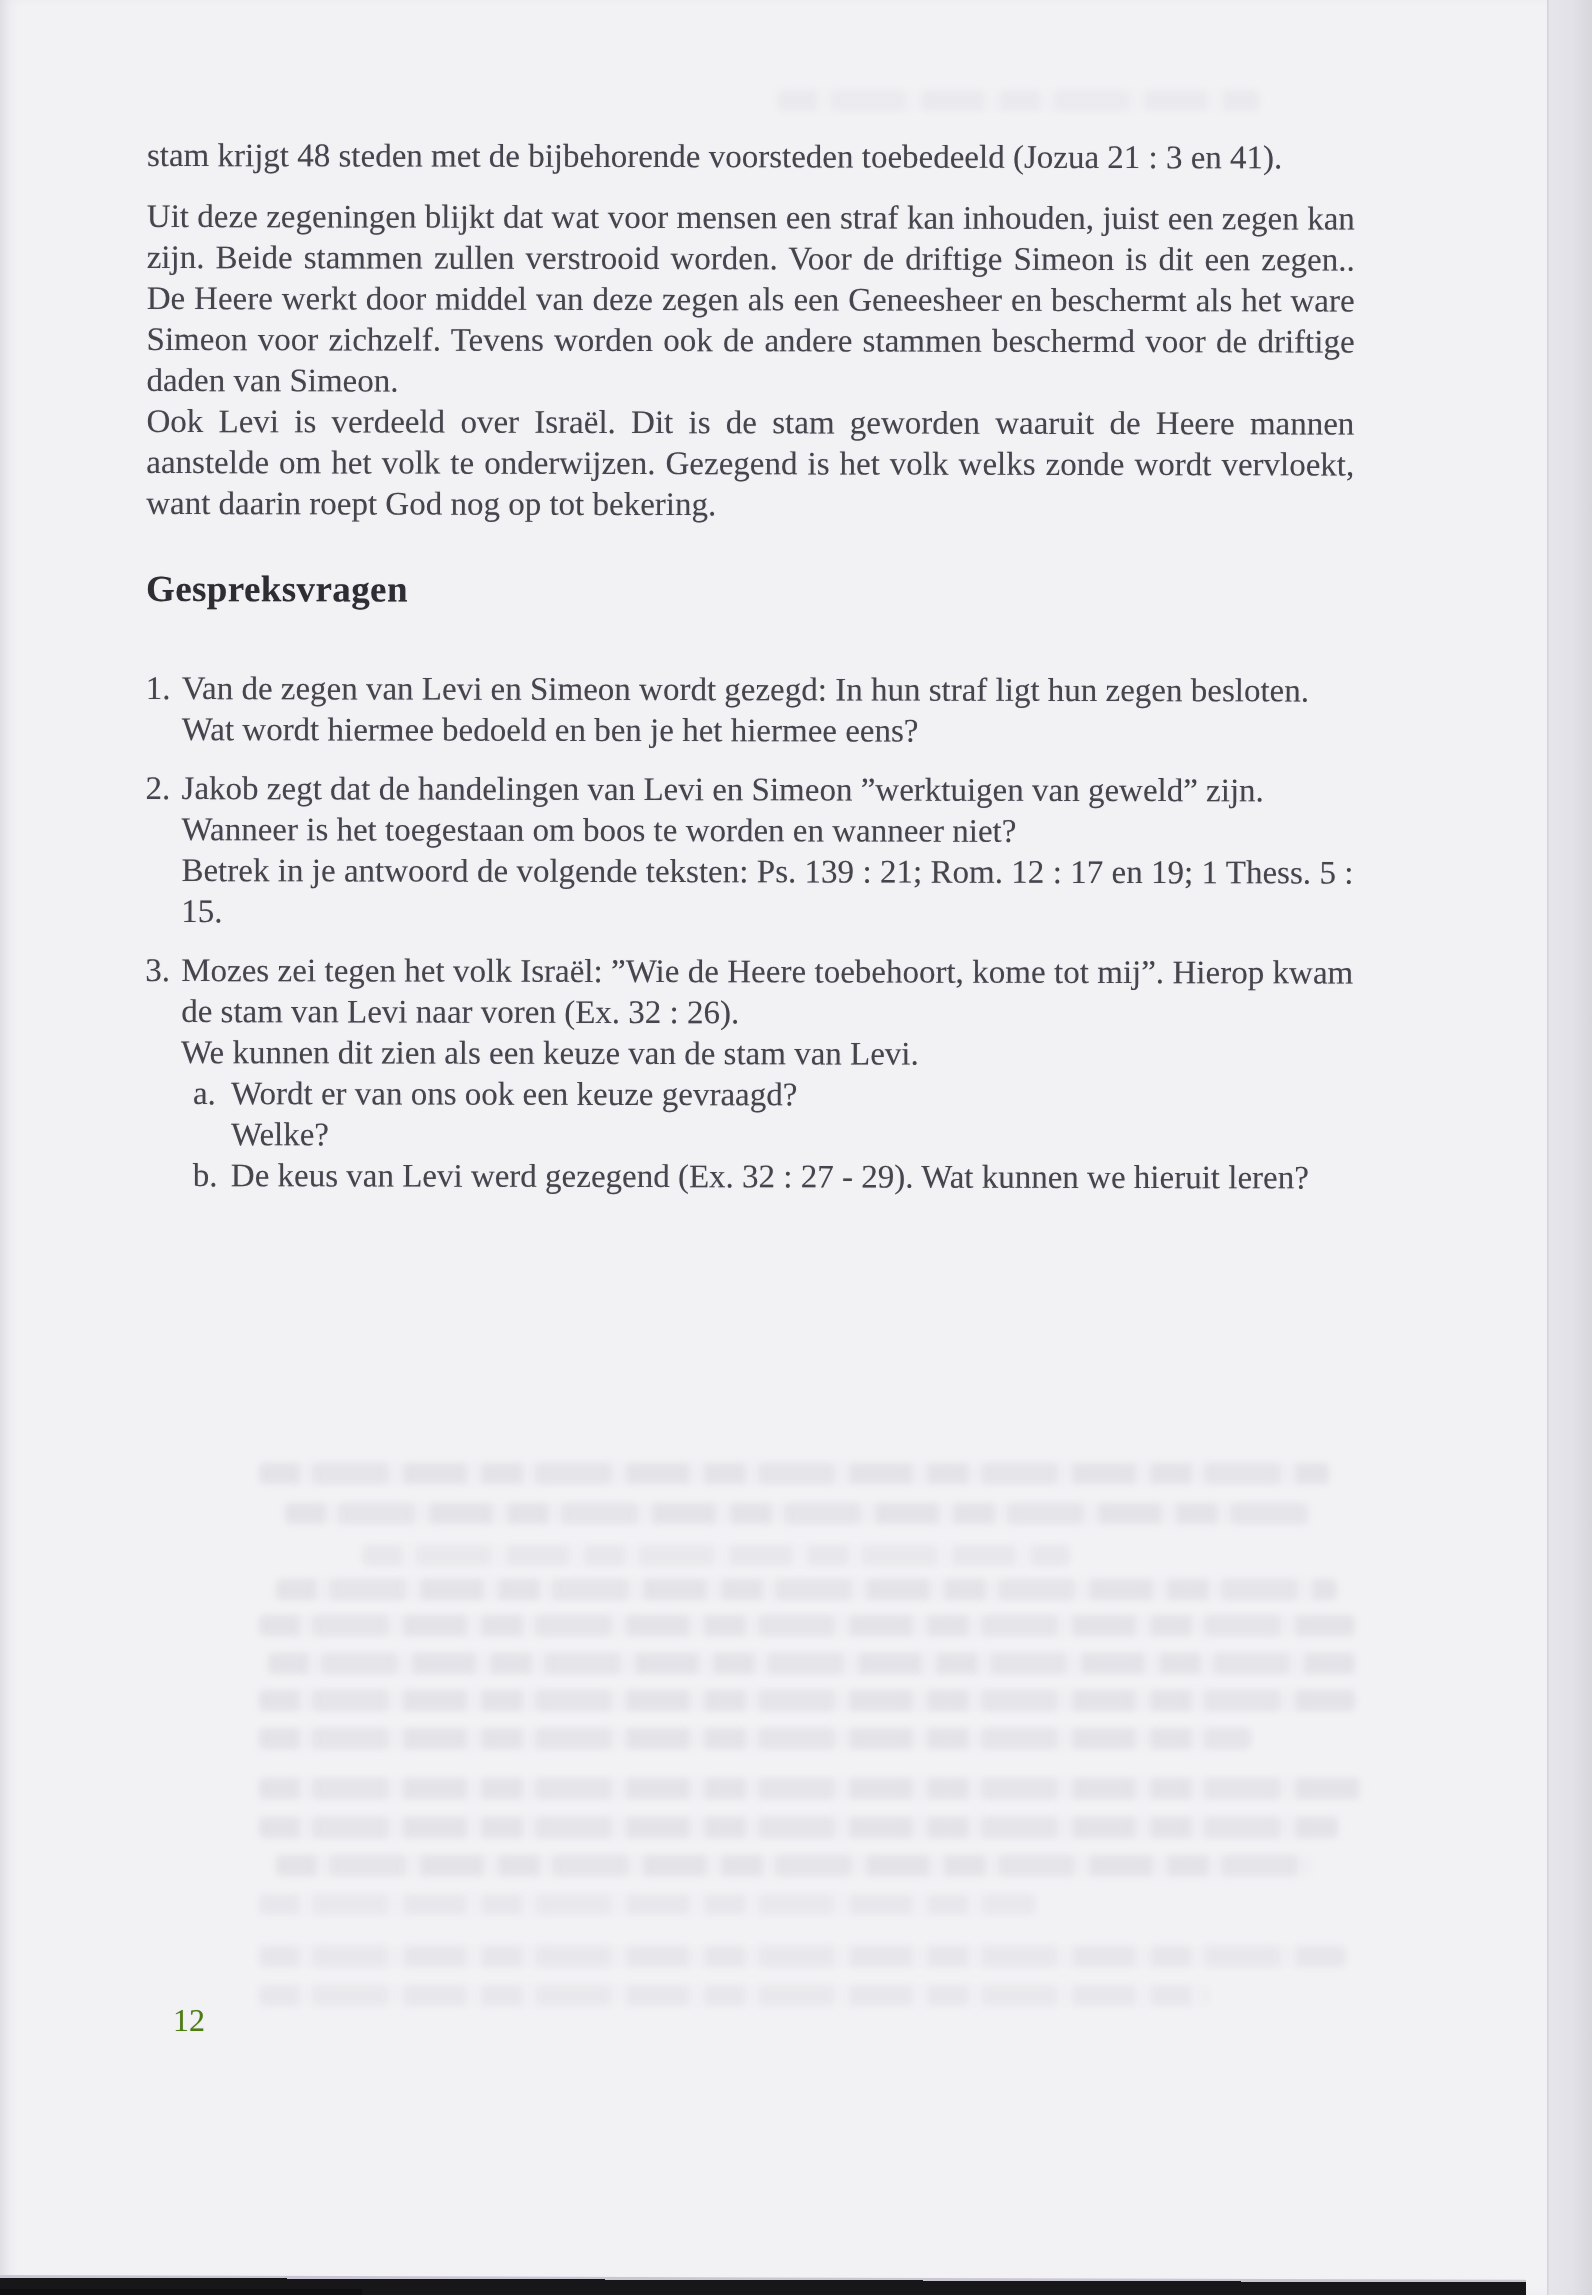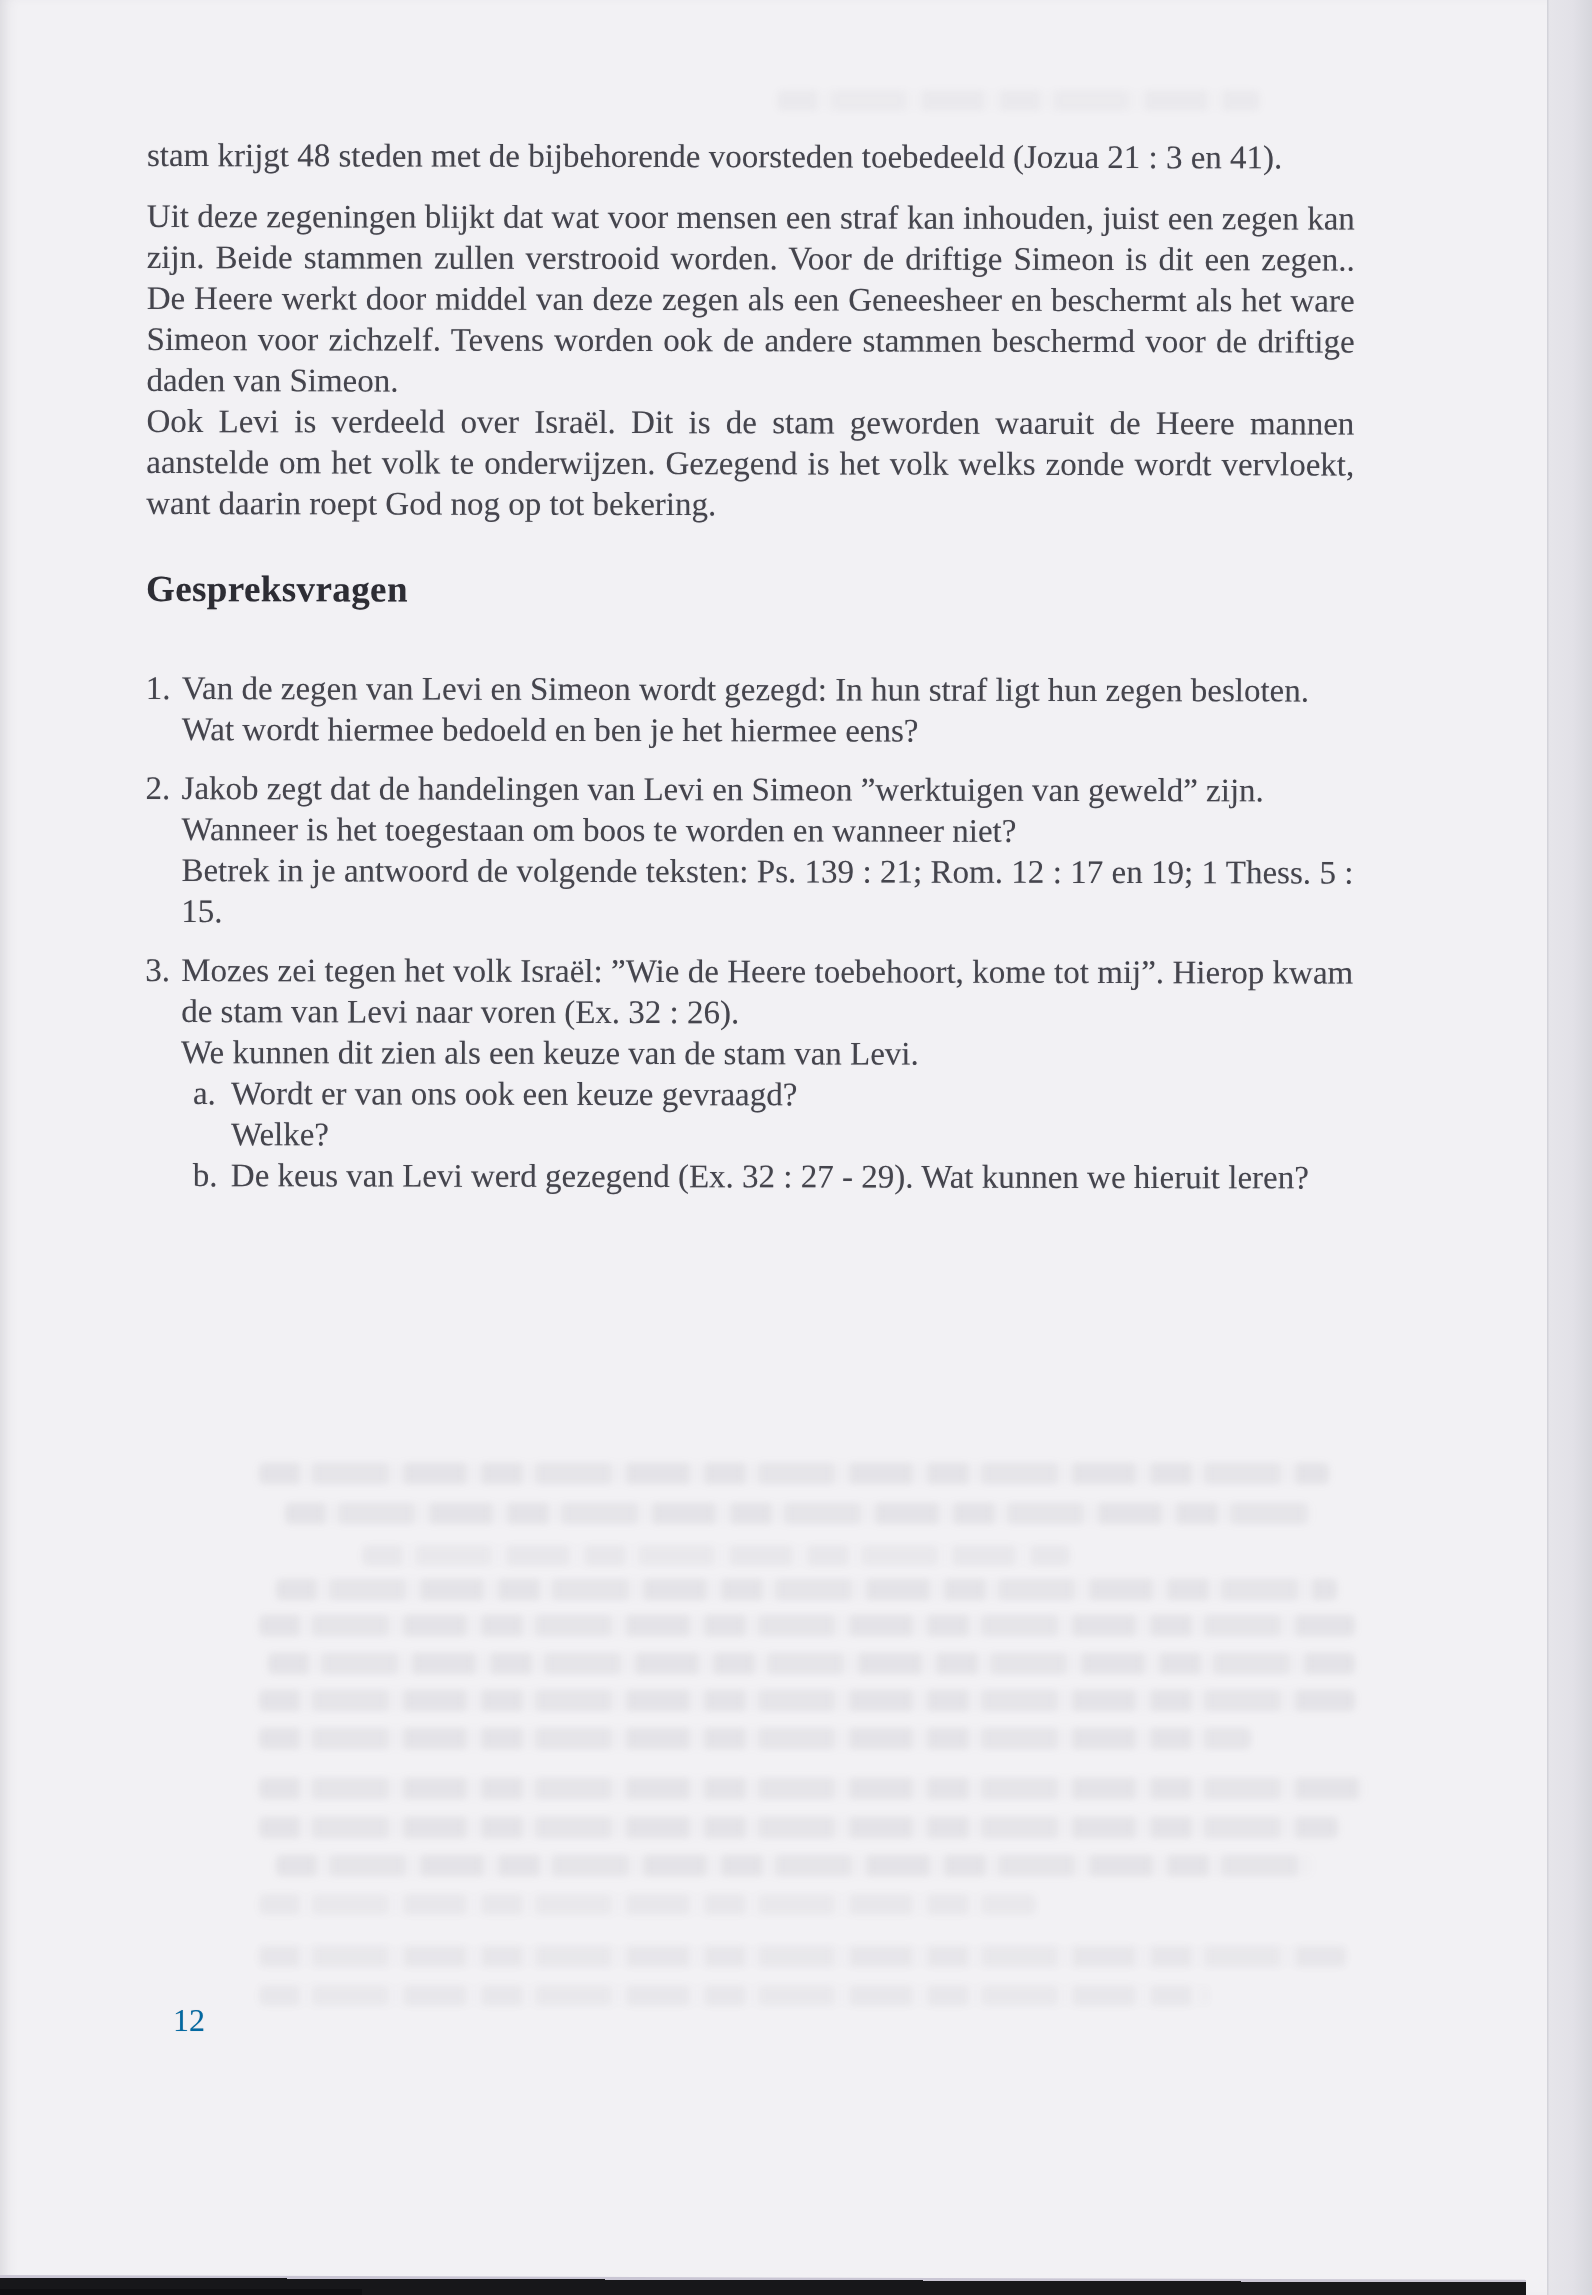--- a/index.html
+++ b/index.html
@@ -43,21 +43,21 @@
   }
   .question { display:flex; margin-bottom:18px; }
   .question:last-child { margin-bottom:0; }
   .qnum { width:36px; flex:0 0 36px; }
   .qbody { flex:1 1 auto; }
   .subquestion { display:flex; margin-left:12px; }
   .sletter { width:38px; flex:0 0 38px; }
   .sbody { flex:1 1 auto; }
   .page-number {
     position:absolute; left:173px; top:2002px;
-    font-size:32px; color:#0369a1;
+    font-size:32px; color:#4d7c0f;
     text-shadow:0 0 0.9px rgba(70,70,85,0.3);
   }
   
   .bleed {
     position:absolute; height:21px;
     background:repeating-linear-gradient(90deg,
       rgba(105,105,122,0.10) 0 40px, rgba(105,105,122,0.02) 40px 54px,
       rgba(105,105,122,0.09) 54px 129px, rgba(105,105,122,0.02) 129px 145px,
       rgba(105,105,122,0.10) 145px 207px, rgba(105,105,122,0.02) 207px 223px);
     filter:blur(3.5px);

